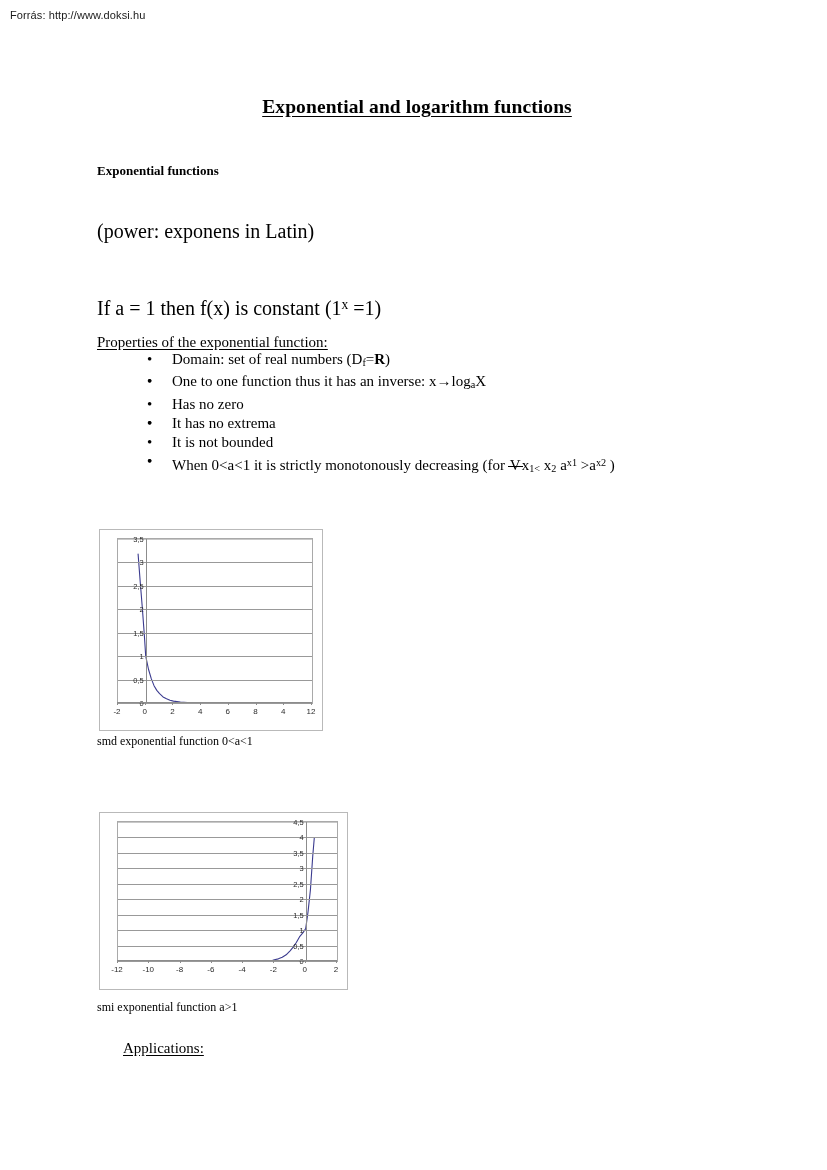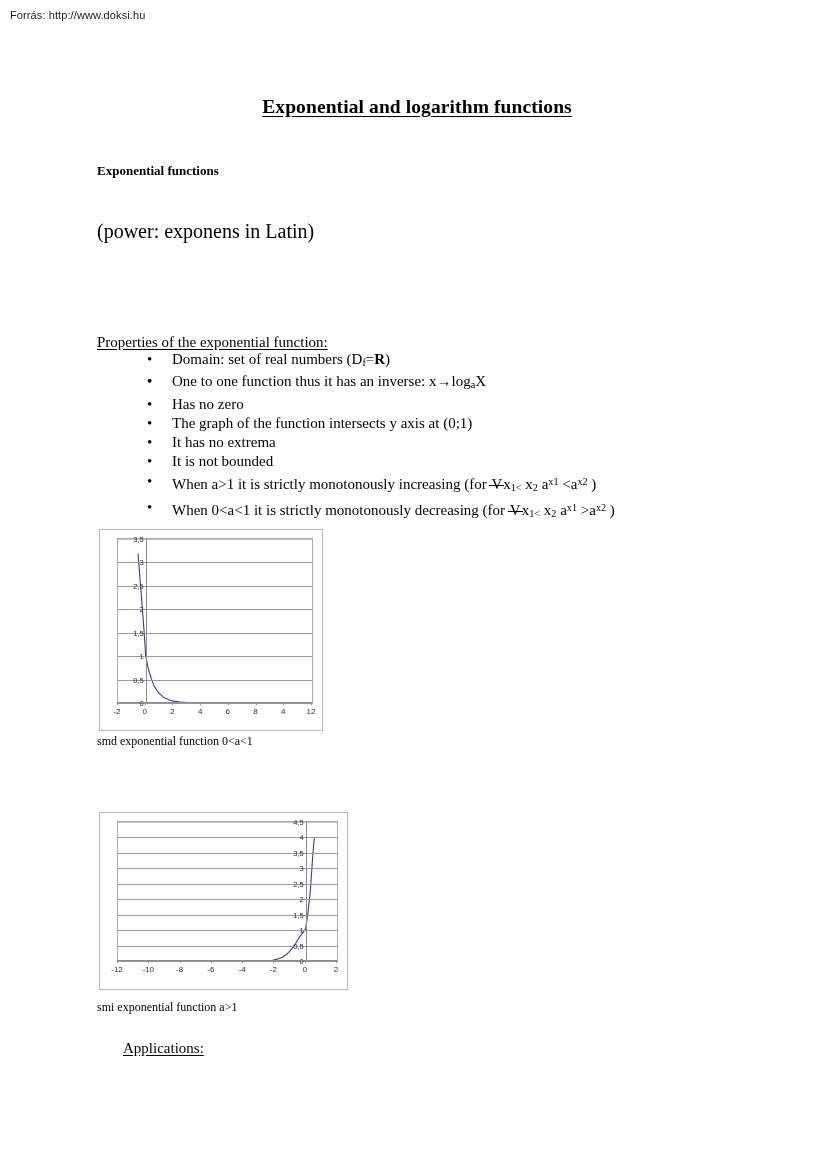--- a/index.html
+++ b/index.html
@@ -240,32 +240,33 @@
 
   <div class="content">
 
     <h1 class="doc-title"><span class="u">Exponential and logarithm functions</span></h1>
 
     <h2 class="section-head">Exponential functions</h2>
 
     <p class="para p-power">(power: exponens in Latin)</p>
 
 
+    <p class="para p-ifa"><span>If a = 1 then f(x) is constant (1</span><sup>x</sup><span> =1)</span></p>
 
     <div class="props-head"><span class="u">Properties of the exponential function:</span></div>
 
     <ul class="props" id="props-list">
         <li><span class="bullet">•</span><span>Domain: set of real numbers (D<sub>f</sub>=<b class="bold-R">R</b>)</span></li>
         <li><span class="bullet">•</span></li>
         <li><span class="bullet">•</span><span>One to one function thus it has an inverse: x→log<sub>a</sub>X</span></li>
         <li><span class="bullet">•</span><span>Has no zero</span></li>
-        <li><span class="bullet">•</span><span>The graph of the function intersects y axis at (0;1)</span></li>
+        <li><span class="bullet">•</span></li>
         <li><span class="bullet">•</span><span>It has no extrema</span></li>
         <li><span class="bullet">•</span><span>It is not bounded</span></li>
-        <li><span class="bullet">•</span><span>When a&gt;1 it is strictly monotonously increasing (for <span class="forall">V</span>x<sub>1&lt;</sub> x<sub>2</sub>  a<sup>x1</sup> &lt;a<sup>x2</sup> )</span></li>
+        <li><span class="bullet">•</span></li>
         <li><span class="bullet">•</span><span>When 0&lt;a&lt;1 it is strictly monotonously decreasing (for <span class="forall">V</span>x<sub>1&lt;</sub> x<sub>2</sub>  a<sup>x1</sup> &gt;a<sup>x2</sup> )</span></li>
       </ul>
 
   </div>
 
   <div class="chart-box chart-1">
     <div class="plot" id="plot-1">
       <svg class="curve-svg" id="curve-1" viewBox="0 0 194 164" preserveAspectRatio="none">
           <path d="M20.09 14.99 L22.17 42.17 L24.25 67.94 L26.33 96.06 L27.71 117.14 L30.49 130.26 L33.26 139.63 L36.03 146.66 L38.80 151.35 L41.57 154.63 L45.04 157.91 L48.50 159.78 L51.96 161.19 L55.43 162.13 L62.36 163.06 L69.29 163.53 L83.14 163.81 L97.00 163.91 L110.86 163.95 L124.71 164.00 L138.57 164.00 L152.43 164.00 L166.29 164.00" fill="none" stroke="#3b3b8f" stroke-width="1.1" stroke-linejoin="round" stroke-linecap="round"></path>
         </svg>

